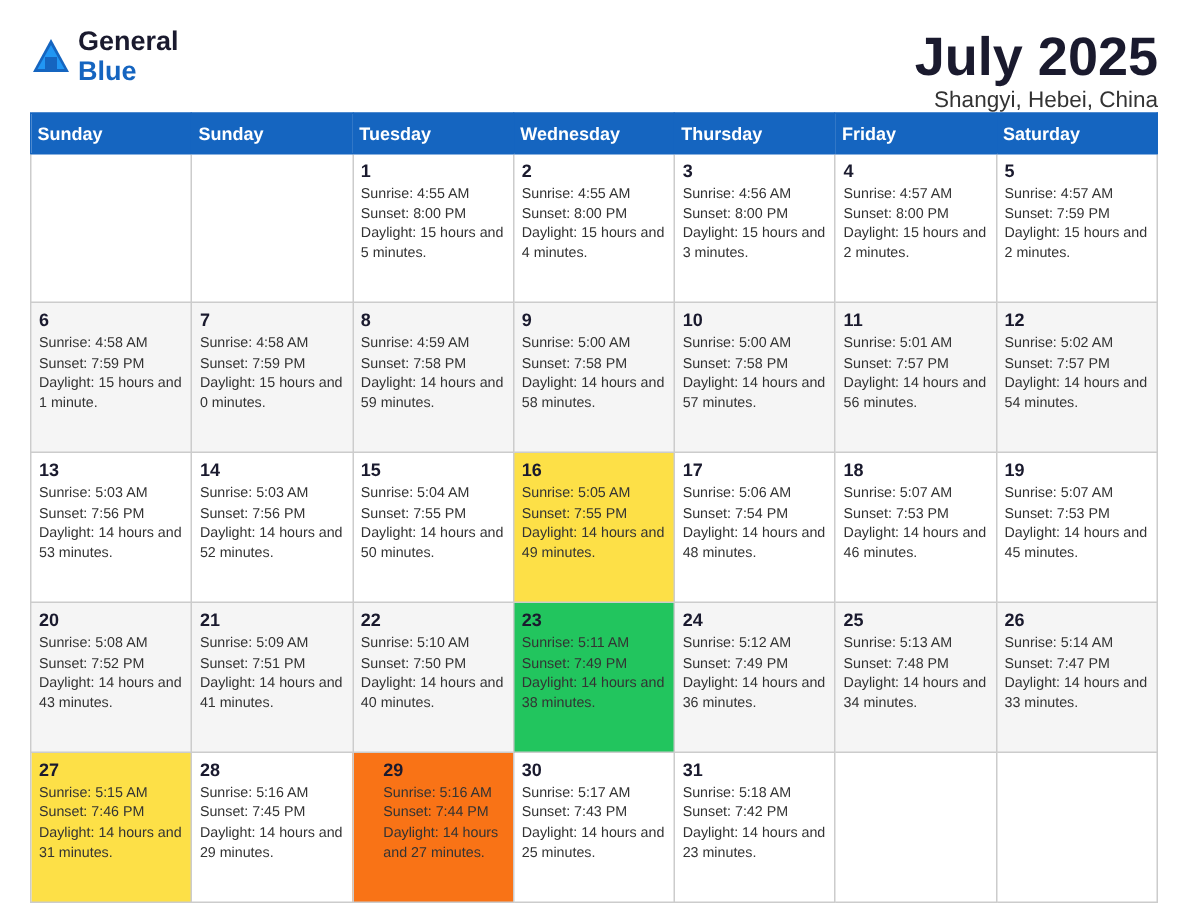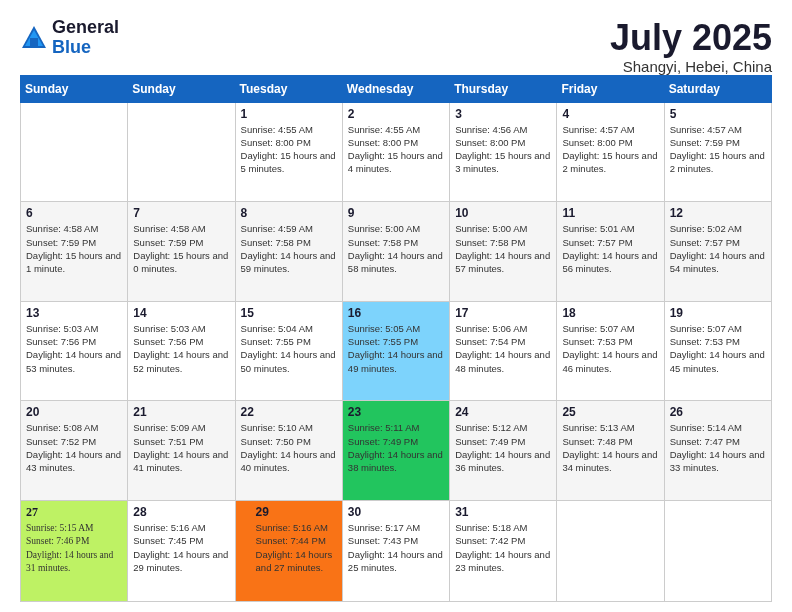--- a/index.html
+++ b/index.html
@@ -246,21 +246,21 @@
 Daylight: 14 hours
 and 52 minutes.</div>
           </td>
           <td style="background: rgb(255, 255, 255); margin-top: 40px;">
             <span class="day-number">15</span>
             <div class="day-info">Sunrise: 5:04 AM
 Sunset: 7:55 PM
 Daylight: 14 hours
 and 50 minutes.</div>
           </td>
-          <td style="background: #7dd3fc;">
+          <td style="background: #fde047;">
             <span class="day-number">16</span>
             <div class="day-info">Sunrise: 5:05 AM
 Sunset: 7:55 PM
 Daylight: 14 hours
 and 49 minutes.</div>
           </td>
           <td style="background: rgb(255, 255, 255);">
             <span class="day-number">17</span>
             <div class="day-info">Sunrise: 5:06 AM
 Sunset: 7:54 PM
@@ -327,21 +327,21 @@
           </td>
           <td style="background: rgb(245, 245, 245); margin-top: 12px;">
             <span class="day-number">26</span>
             <div class="day-info">Sunrise: 5:14 AM
 Sunset: 7:47 PM
 Daylight: 14 hours
 and 33 minutes.</div>
           </td>
         </tr>
         <tr>
-          <td style="background: #bef264; font-family: Liberation Serif, serif;">
+          <td style="background: #fde047;">
             <span class="day-number">27</span>
             <div class="day-info">Sunrise: 5:15 AM
 Sunset: 7:46 PM
 Daylight: 14 hours
 and 31 minutes.</div>
           </td>
           <td style="background: rgb(255, 255, 255);">
             <span class="day-number">28</span>
             <div class="day-info">Sunrise: 5:16 AM
 Sunset: 7:45 PM

